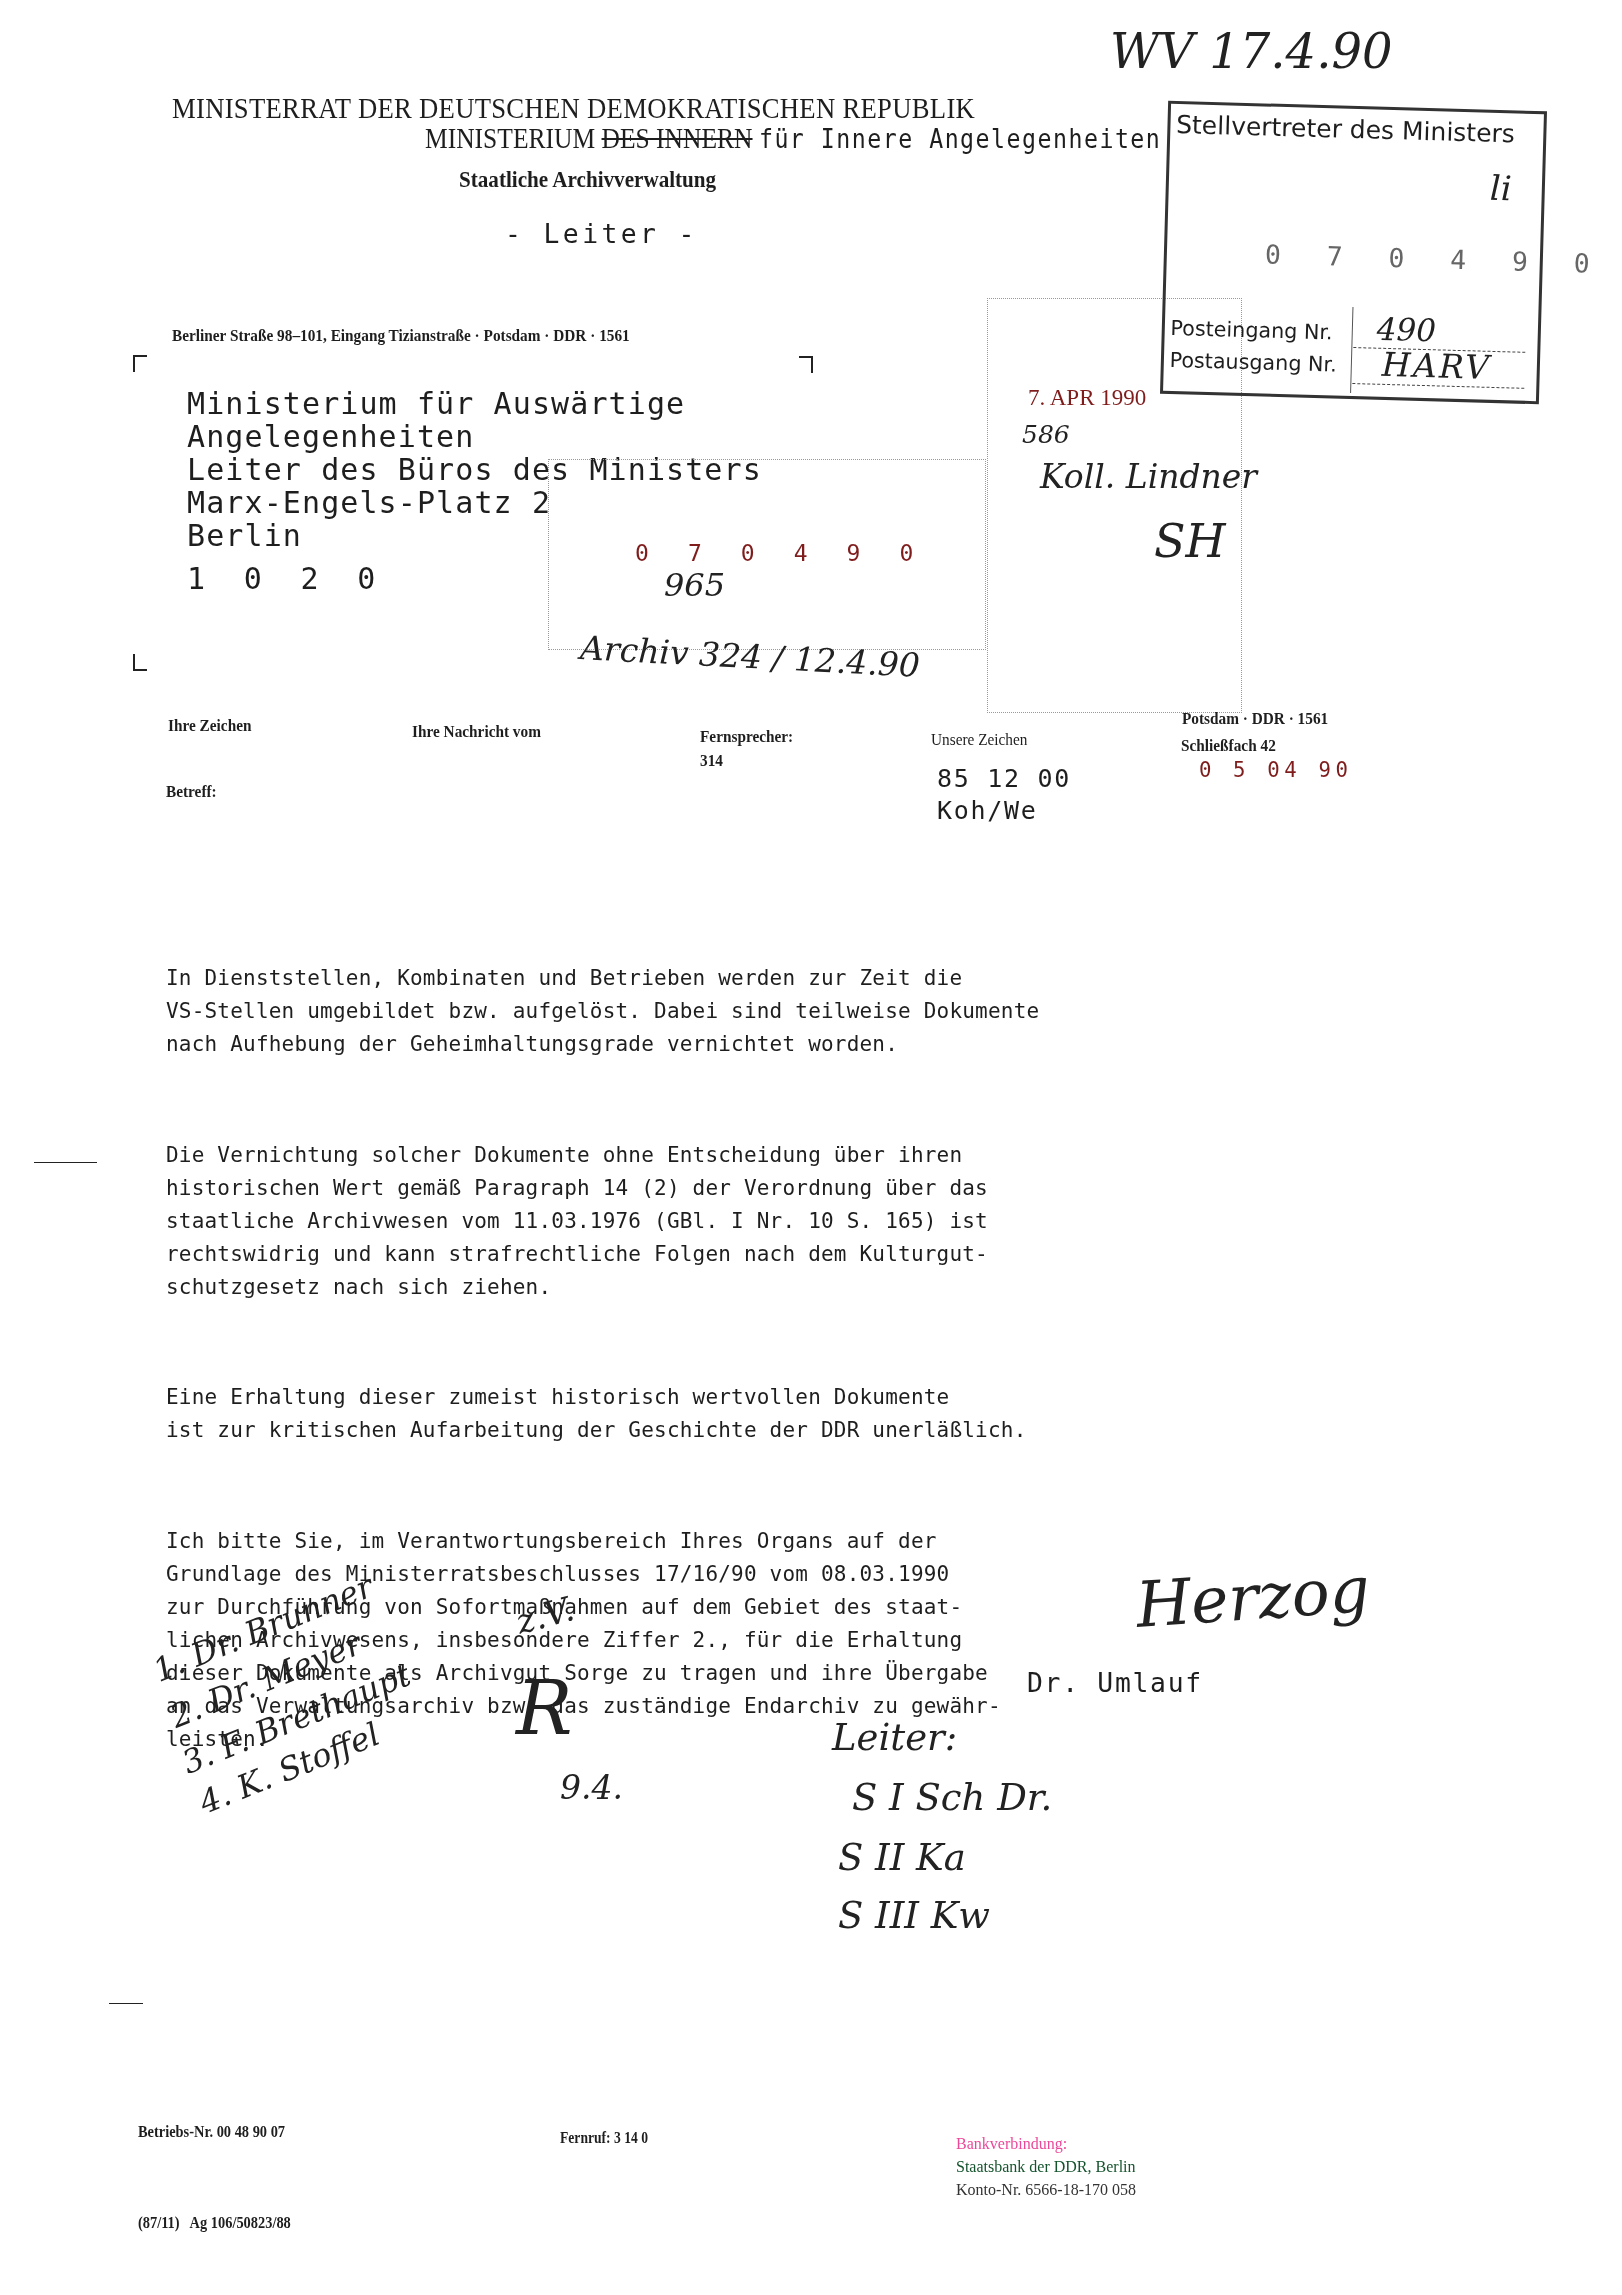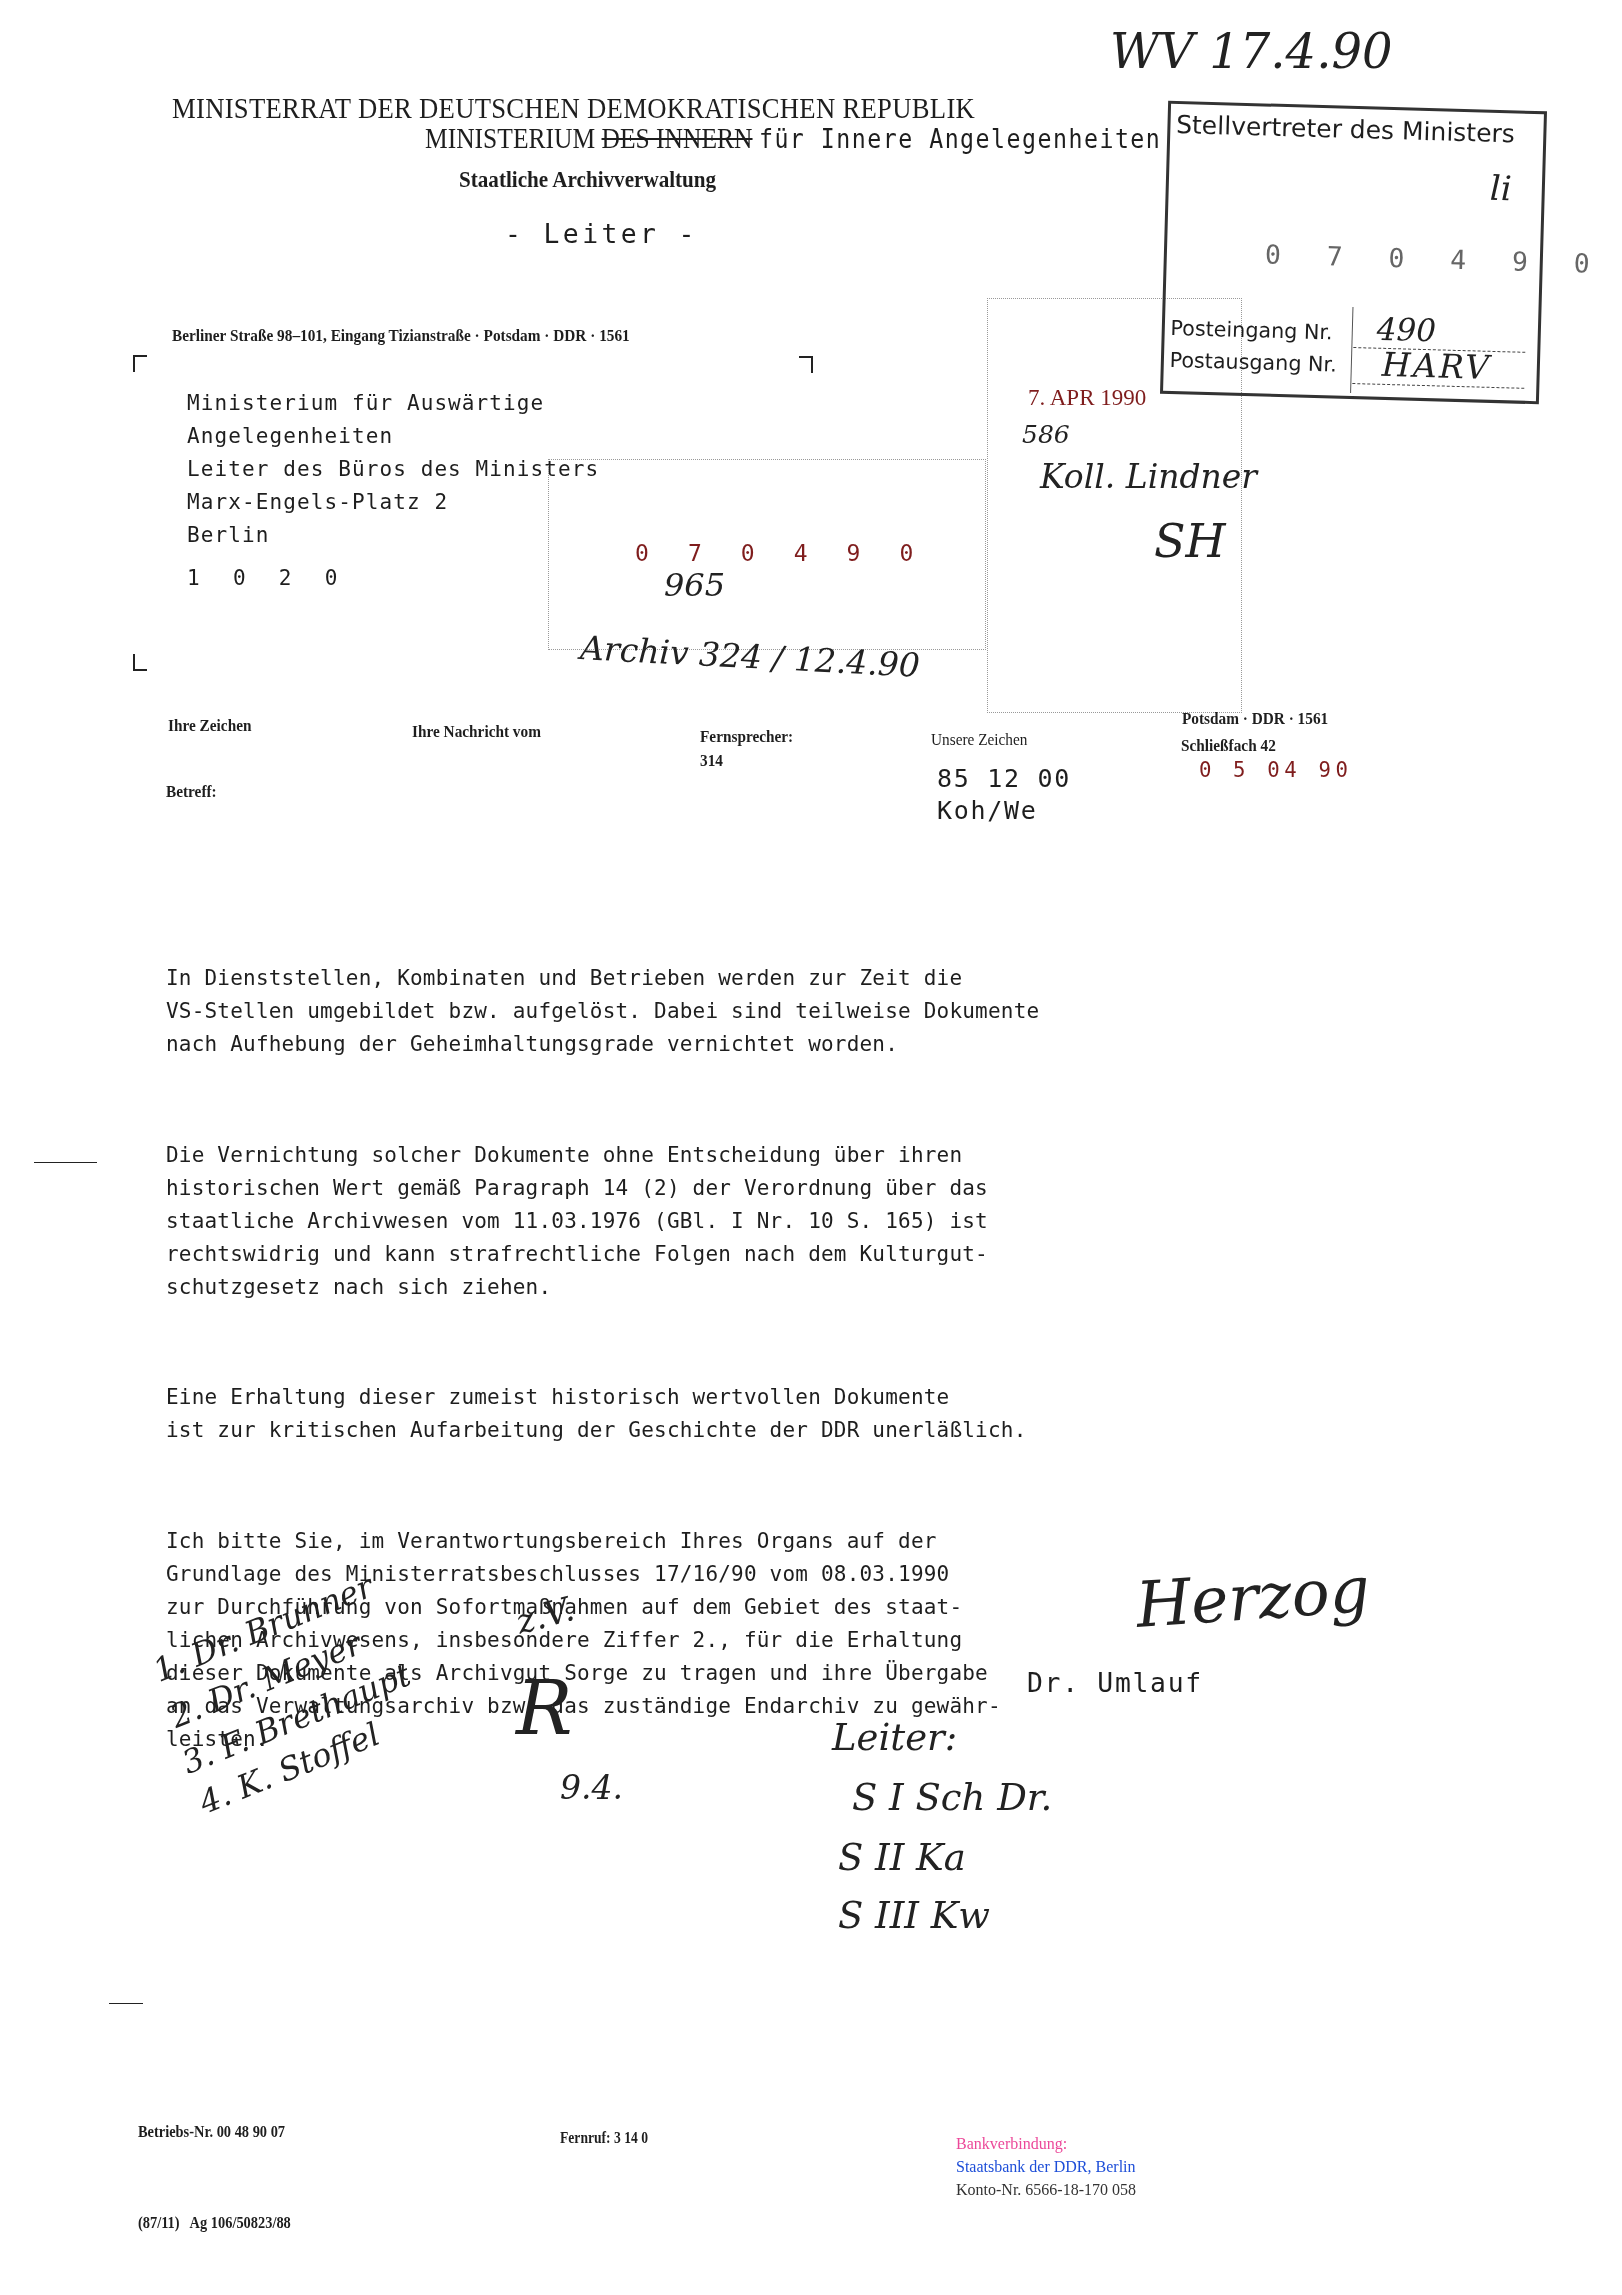--- a/index.html
+++ b/index.html
@@ -17,21 +17,21 @@
   .lh-2 .typed { font-family: "DejaVu Sans Mono", monospace; font-size: 26.4px; letter-spacing: 1.7px; }
   .lh-3 { left: 459px; top: 166px; font-size: 24px; font-weight: bold; transform: scaleX(0.88); transform-origin: left; }
   .lh-4 { left: 505px; top: 218px; font-size: 26.4px; letter-spacing: 3.4px; }
 
   .addr-line { left: 172px; top: 326px; font-size: 17px; font-weight: bold; transform: scaleX(0.9); transform-origin: left; }
   .corner { position: absolute; width: 11.5px; height: 15px; border-color: #222; border-style: solid; border-width: 0; }
   .c-tl { left: 133px; top: 355px; border-left-width: 2.3px; border-top-width: 2.3px; }
   .c-tr { left: 799px; top: 356px; border-right-width: 2.3px; border-top-width: 2.3px; }
   .c-bl { left: 133px; top: 654px; border-left-width: 2.3px; border-bottom-width: 2.3px; }
 
-  .recipient { left: 187px; top: 387px; font-size: 21px; line-height: 33px; letter-spacing: 1.1px; }
+  .recipient { left: 187px; top: 387px; font-size: 30px; line-height: 33px; letter-spacing: 1.1px; }
   .recipient div { height: 33px; }
   .recipient .plz { margin-top: 10.3px; letter-spacing: 10.3px; }
 
   
   .ref-lbl { font-size: 17px; font-weight: bold; transform: scaleX(0.9); transform-origin: left; }
   .ref-val { font-size: 25px; letter-spacing: 1.7px; line-height: 32px; }
 
   
   .body-text { left: 166px; top: 896px; width: 1412px; font-size: 21px; line-height: 33px; white-space: pre; letter-spacing: 0.2px; }
   .body-text p { margin: 0 0 11.5px 0; }
@@ -156,16 +156,16 @@
 <div class="hand-text hand" style="left:560px;top:1768px;font-size:33px;">9.4.</div>
 
 <div class="hand-text hand" style="left:832px;top:1716px;font-size:37px;">Leiter:</div>
 <div class="hand-text hand" style="left:838px;top:1776px;font-size:37px;margin-left:14px;">S I  Sch  Dr.</div>
 <div class="hand-text hand" style="left:838px;top:1836px;font-size:37px;">S II  Ka</div>
 <div class="hand-text hand" style="left:838px;top:1894px;font-size:37px;">S III  Kw</div>
 
 <div class="abs serif" style="left:138px;top:2123px;font-size:16px;font-weight:bold;transform:scaleX(0.9);transform-origin:left;">Betriebs-Nr. 00 48 90 07</div>
 <div class="abs serif" style="left:560px;top:2129px;font-size:16px;font-weight:bold;transform:scaleX(0.85);transform-origin:left;">Fernruf: 3 14 0</div>
 <div class="abs serif" style="left:956px;top:2135px;font-size:16px;color:#ec4899;">Bankverbindung:</div>
-<div class="abs serif" style="left:956px;top:2158px;font-size:16px;color:#1d4ed8;">Staatsbank der DDR, Berlin</div>
+<div class="abs serif" style="left:956px;top:2158px;font-size:16px;color:#14532d;">Staatsbank der DDR, Berlin</div>
 <div class="abs serif" style="left:956px;top:2181px;font-size:16px;color:#333;">Konto-Nr. 6566-18-170 058</div>
 <div class="abs serif" style="left:138px;top:2214px;font-size:16px;font-weight:bold;white-space:pre;transform:scaleX(0.9);transform-origin:left;">(87/11)   Ag 106/50823/88</div>
 
 
 </body></html>

